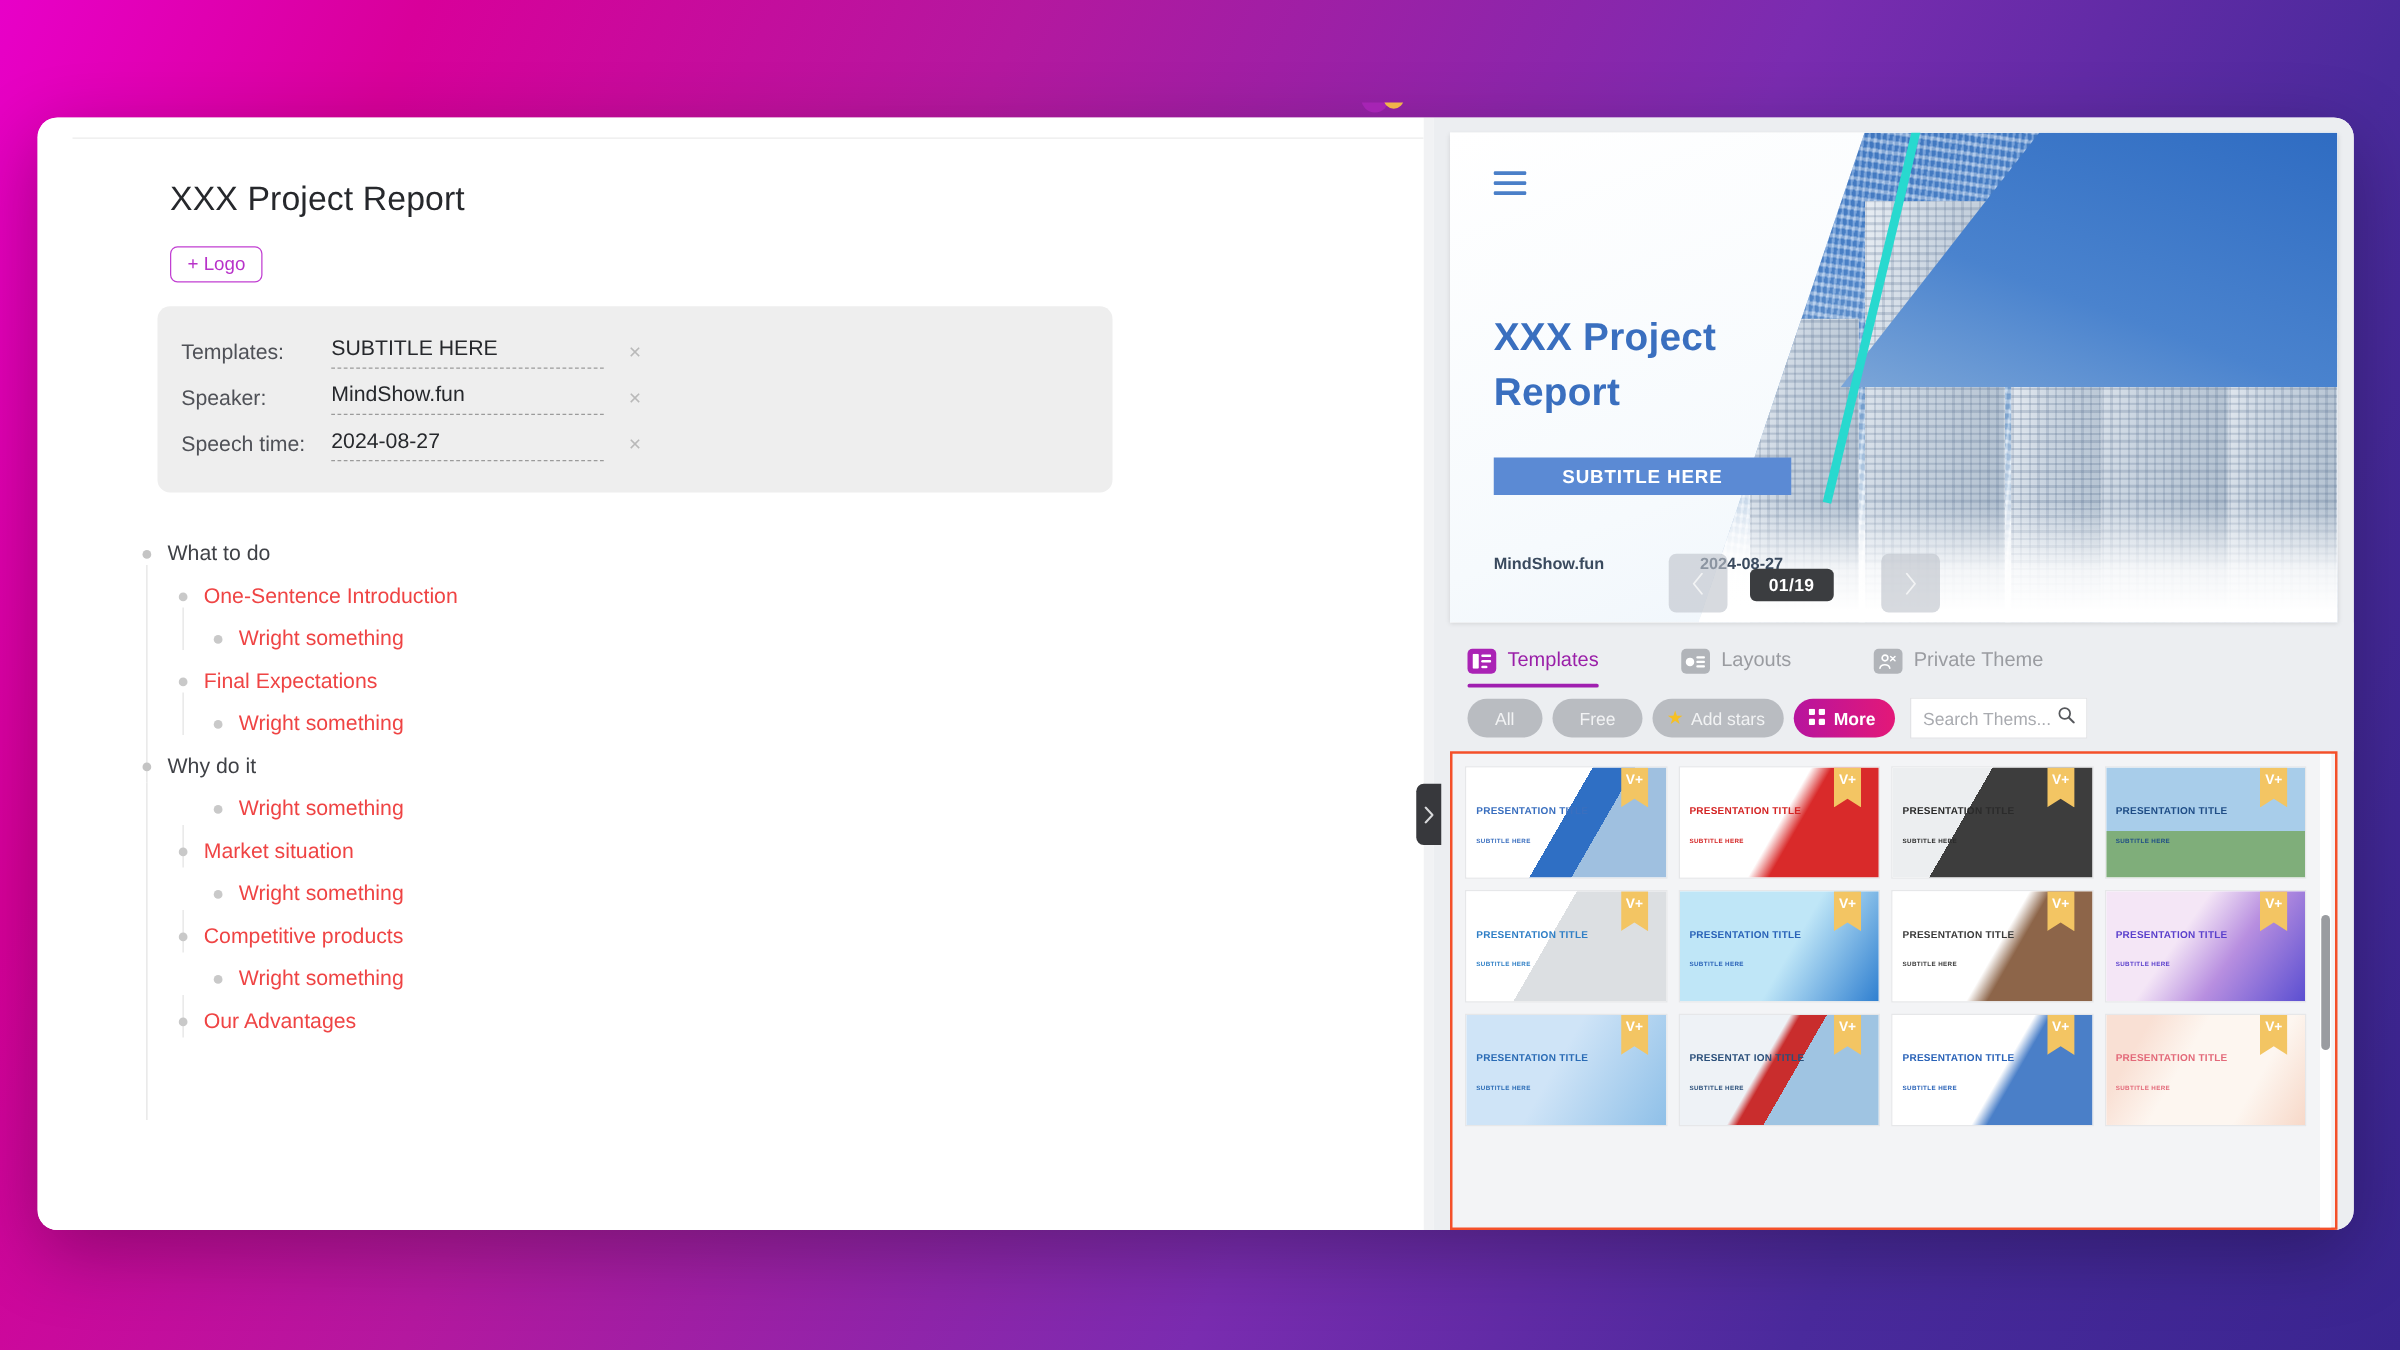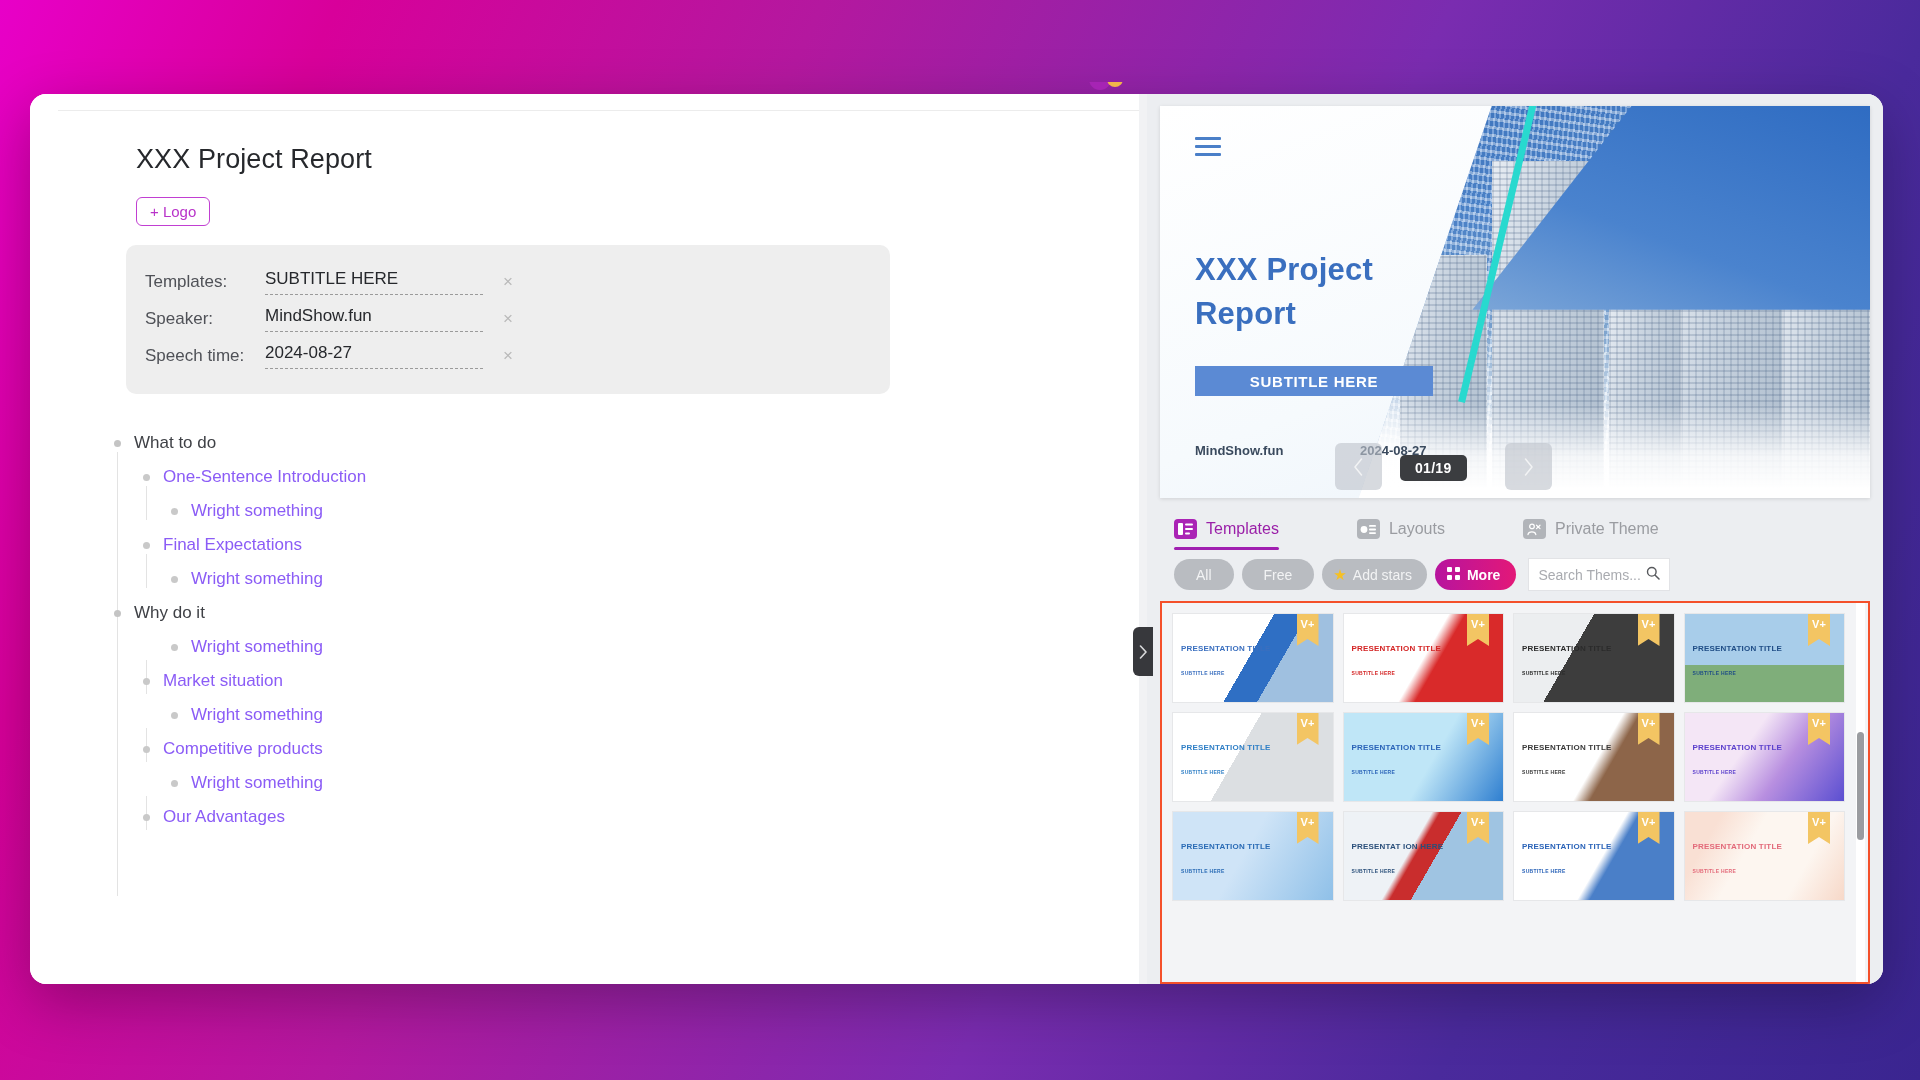--- a/index.html
+++ b/index.html
@@ -144,21 +144,21 @@
     width: 7px; height: 7px;
     border-radius: 50%;
     background: #c9c9c9;
     flex: 0 0 auto;
     margin-right: 13px;
   }
   .node-l0 .bullet { background: #c4c4c4; }
 
   .node-text {
     font-size: 17px;
-    color: #8b5cf6;
+    color: #ef4444;
     white-space: nowrap;
   }
   .node-l0 .node-text { color: #3f4146; text-align: center; }
 
   
   .rail {
     position: absolute;
     width: 1px;
     background: #e3e3e3;
   }
@@ -357,21 +357,21 @@
     letter-spacing: .3px;
   }
 
   
   .tabs {
     display: flex;
     align-items: flex-end;
     height: 52px;
     padding: 0 0 0 27px;
     background: #eceef1;
-    gap: 12px;
+    gap: 0;
   }
   .tab {
     display: flex;
     align-items: center;
     gap: 9px;
     padding: 0 0 11px 0;
     margin-right: 66px;
     cursor: pointer;
     position: relative;
   }
@@ -824,21 +824,21 @@
             <div class="ribbon">V+</div>
           </div>
           <div class="thumb">
             <div class="thumb-art" style="background: linear-gradient(120deg, rgb(207, 228, 247) 0px, rgb(207, 228, 247) 45%, rgb(143, 192, 232) 100%);"></div>
             <div class="thumb-txt" style="color: rgb(42, 107, 181);">PRESENTATION TITLE</div>
             <div class="thumb-sub" style="color: rgb(42, 107, 181);">SUBTITLE HERE</div>
             <div class="ribbon">V+</div>
           </div>
           <div class="thumb">
             <div class="thumb-art" style="background: linear-gradient(120deg, rgb(238, 242, 246) 0px, rgb(238, 242, 246) 42%, rgb(201, 45, 45) 46%, rgb(201, 45, 45) 56%, rgb(159, 196, 226) 56%, rgb(159, 196, 226) 100%);"></div>
-            <div class="thumb-txt" style="color: rgb(42, 79, 122);">PRESENTAT ION HERE</div>
+            <div class="thumb-txt" style="color: rgb(42, 79, 122);">PRESENTAT ION TITLE</div>
             <div class="thumb-sub" style="color: rgb(42, 79, 122);">SUBTITLE HERE</div>
             <div class="ribbon">V+</div>
           </div>
           <div class="thumb">
             <div class="thumb-art" style="background: linear-gradient(120deg, rgb(255, 255, 255) 0px, rgb(255, 255, 255) 54%, rgb(74, 127, 200) 60%, rgb(74, 127, 200) 100%);"></div>
             <div class="thumb-txt" style="color: rgb(42, 99, 184);">PRESENTATION TITLE</div>
             <div class="thumb-sub" style="color: rgb(42, 99, 184);">SUBTITLE HERE</div>
             <div class="ribbon">V+</div>
           </div>
           <div class="thumb">

